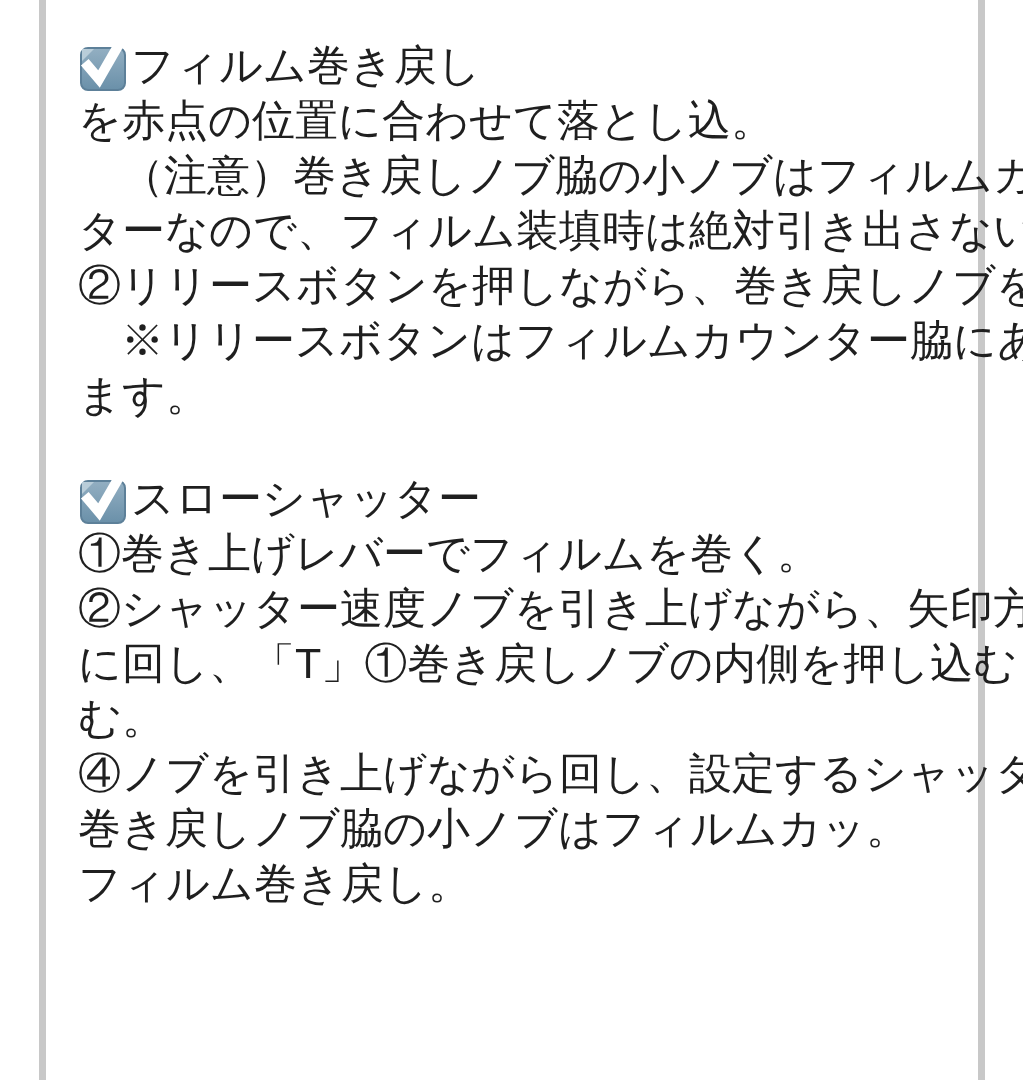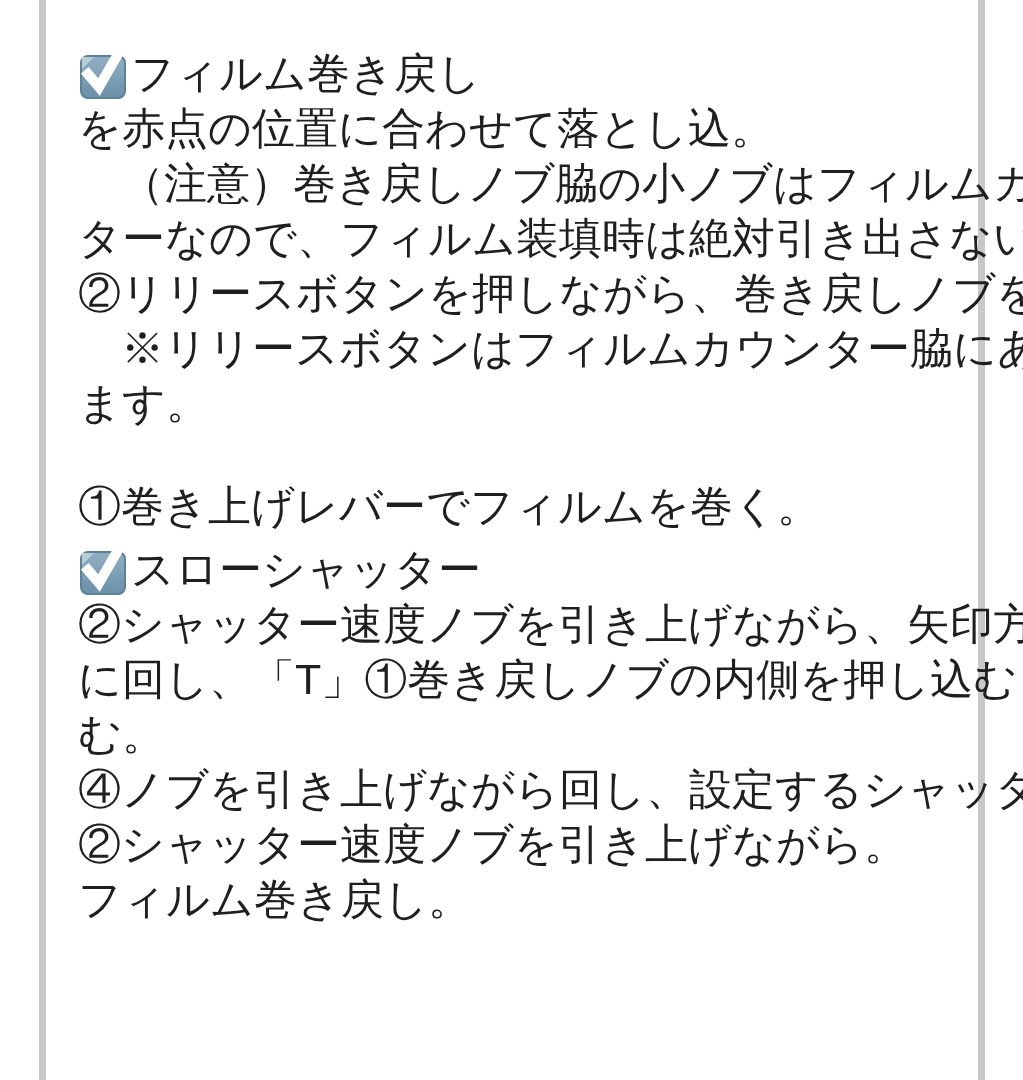--- a/index.html
+++ b/index.html
@@ -27,21 +27,21 @@
     width: 890px;
     color: #1f1f1f;
     font-size: 43px;
     line-height: 55px;
   }
   .line {
     height: 55px;
     white-space: nowrap;
   }
   .section-gap { margin-top: 48px; }
-  .heading-line { display: flex; align-items: center; margin-top: 8px; }
+  .heading-line { display: flex; align-items: center; }
   .checkbox-icon {
     display: inline-block;
     overflow: visible;
     margin-right: 3px;
     flex: 0 0 auto;
   }
 </style>
 </head>
 <body>
 
@@ -67,30 +67,30 @@
     </div>
     <div class="line">を赤点の位置に合わせて落とし込。</div>
     <div class="line">　（注意）巻き戻しノブ脇の小ノブはフィルムカッ</div>
     <div class="line">ターなので、フィルム装填時は絶対引き出さないで</div>
     <div class="line">②リリースボタンを押しながら、巻き戻しノブを回</div>
     <div class="line">　※リリースボタンはフィルムカウンター脇にあり</div>
     <div class="line">ます。</div>
   </div>
 
   <div class="section section-gap">
-    <div class="line">①巻き上げレバーでフィルムを巻く。</div>
     <div class="line heading-line">
       <svg class="checkbox-icon" width="50" height="50" viewBox="0 0 50 50">
         <rect x="3" y="7" width="44" height="42" rx="7" fill="url(#cbg)" stroke="#5d8099" stroke-width="2"></rect>
         <polygon points="4,8 16,8 4,20" fill="#b9cdd9"></polygon>
         <path d="M10 25 L21 38 L44 -2" fill="none" stroke="#ffffff" stroke-width="10" stroke-linecap="square" stroke-linejoin="miter"></path>
       </svg>
       <span>スローシャッター</span>
     </div>
+    <div class="line">①巻き上げレバーでフィルムを巻く。</div>
     <div class="line">②シャッター速度ノブを引き上げながら、矢印方向</div>
     <div class="line">に回し、「T」①巻き戻しノブの内側を押し込む</div>
     <div class="line">む。</div>
     <div class="line">④ノブを引き上げながら回し、設定するシャッター</div>
-    <div class="line">②シャッター速度ノブを引き上げながら。</div>
+    <div class="line">巻き戻しノブ脇の小ノブはフィルムカッ。</div>
     <div class="line">フィルム巻き戻し。</div>
   </div>
 
 </div>
 
 </body></html>

